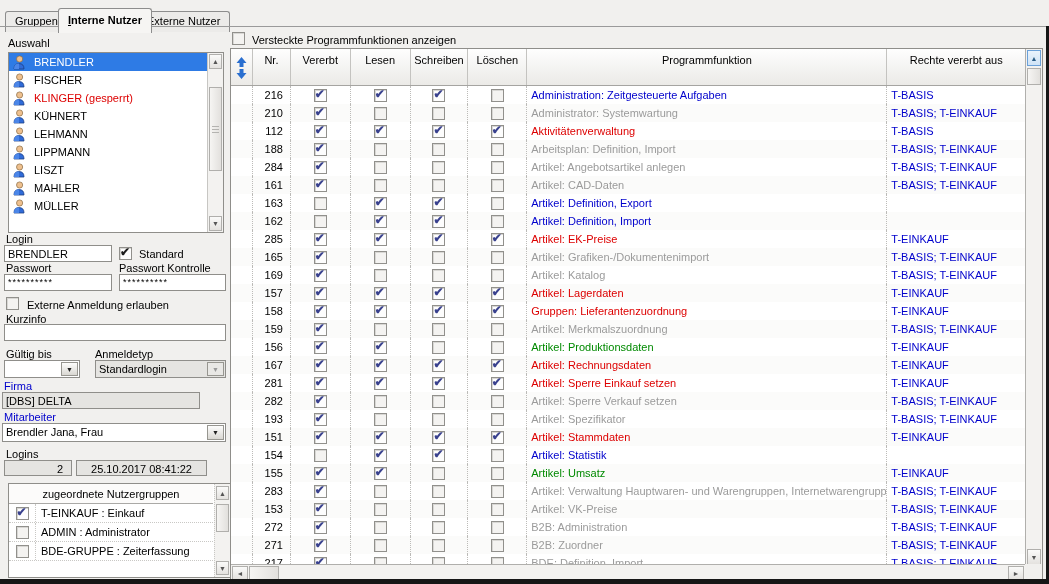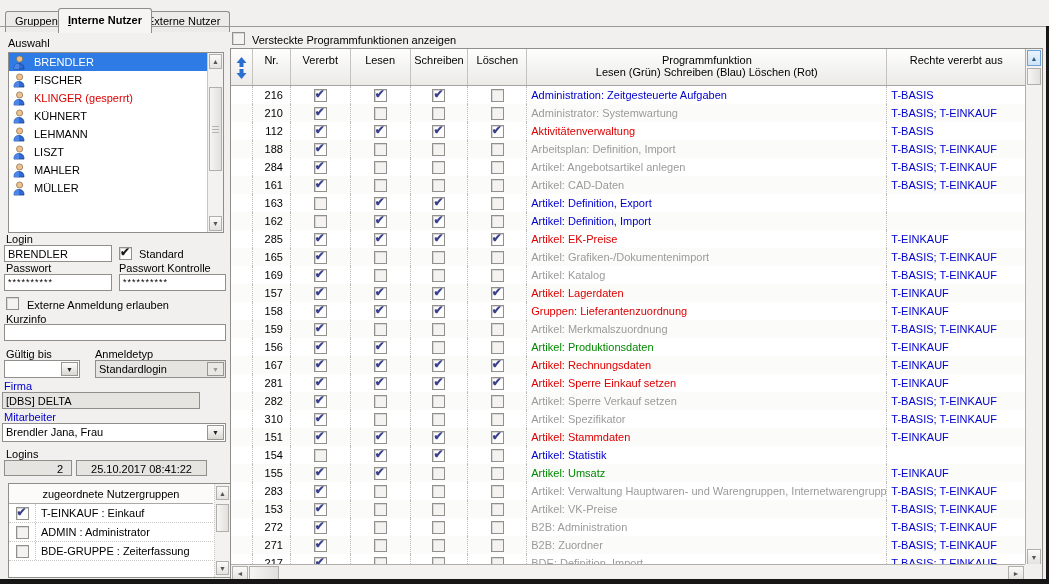--- a/index.html
+++ b/index.html
@@ -142,20 +142,28 @@
             <path d="M2 14 Q2 8.6 7 8.6 L7 14 Z" fill="#4b86e8"></path>
           </svg>
           <span class="uname">LEHMANN</span>
         </div>
         <div class="urow">
           <svg width="14" height="15" viewBox="0 0 14 15">
             <circle cx="7.6" cy="4" r="3.1" fill="#eec08e" stroke="#8a6a42" stroke-width="0.7"></circle>
             <path d="M2 14 Q2 8.6 7 8.6 Q12 8.6 12 14 Z" fill="#2f6bd8" stroke="#1c3f86" stroke-width="0.8"></path>
             <path d="M2 14 Q2 8.6 7 8.6 L7 14 Z" fill="#4b86e8"></path>
           </svg>
+          <span class="uname">LIPPMANN</span>
+        </div>
+        <div class="urow">
+          <svg width="14" height="15" viewBox="0 0 14 15">
+            <circle cx="7.6" cy="4" r="3.1" fill="#eec08e" stroke="#8a6a42" stroke-width="0.7"></circle>
+            <path d="M2 14 Q2 8.6 7 8.6 Q12 8.6 12 14 Z" fill="#2f6bd8" stroke="#1c3f86" stroke-width="0.8"></path>
+            <path d="M2 14 Q2 8.6 7 8.6 L7 14 Z" fill="#4b86e8"></path>
+          </svg>
           <span class="uname">LISZT</span>
         </div>
         <div class="urow">
           <svg width="14" height="15" viewBox="0 0 14 15">
             <circle cx="7.6" cy="4" r="3.1" fill="#eec08e" stroke="#8a6a42" stroke-width="0.7"></circle>
             <path d="M2 14 Q2 8.6 7 8.6 Q12 8.6 12 14 Z" fill="#2f6bd8" stroke="#1c3f86" stroke-width="0.8"></path>
             <path d="M2 14 Q2 8.6 7 8.6 L7 14 Z" fill="#4b86e8"></path>
           </svg>
           <span class="uname">MAHLER</span>
         </div>
@@ -267,21 +275,20 @@
           <span>Lesen</span>
         </div>
       <div class="hcell" style="width:58px;">
           <span>Schreiben</span>
         </div>
       <div class="hcell" style="width:59px;">
           <span>Löschen</span>
         </div>
       <div class="hcell" style="width:361px;">
         <span>Programmfunktion</span>
-        <span>Lesen (Grün) Schreiben (Blau) Löschen (Rot)</span>
       </div>
       <div class="hcell" style="width:138px;">
           <span>Rechte vererbt aus</span>
         </div>
     </div>
 
     <div class="gbody">
         <div class="trow">
           <span class="tcell" style="width:22px"></span>
           <span class="tcell num" style="width:38px">216</span>
@@ -601,21 +608,21 @@
             <span class="cb"></span>
           </span>
           <span class="tcell chk" style="width:59px">
             <span class="cb"></span>
           </span>
           <span class="tcell fn c-gray" style="width:361px">Artikel: Sperre Verkauf setzen</span>
           <span class="tcell re" style="width:138px">T-BASIS; T-EINKAUF</span>
         </div>
         <div class="trow">
           <span class="tcell" style="width:22px"></span>
-          <span class="tcell num" style="width:38px">310</span>
+          <span class="tcell num" style="width:38px">193</span>
           <span class="tcell chk" style="width:60px">
             <span class="cb checked"></span>
           </span>
           <span class="tcell chk" style="width:60px">
             <span class="cb"></span>
           </span>
           <span class="tcell chk" style="width:58px">
             <span class="cb"></span>
           </span>
           <span class="tcell chk" style="width:59px">

